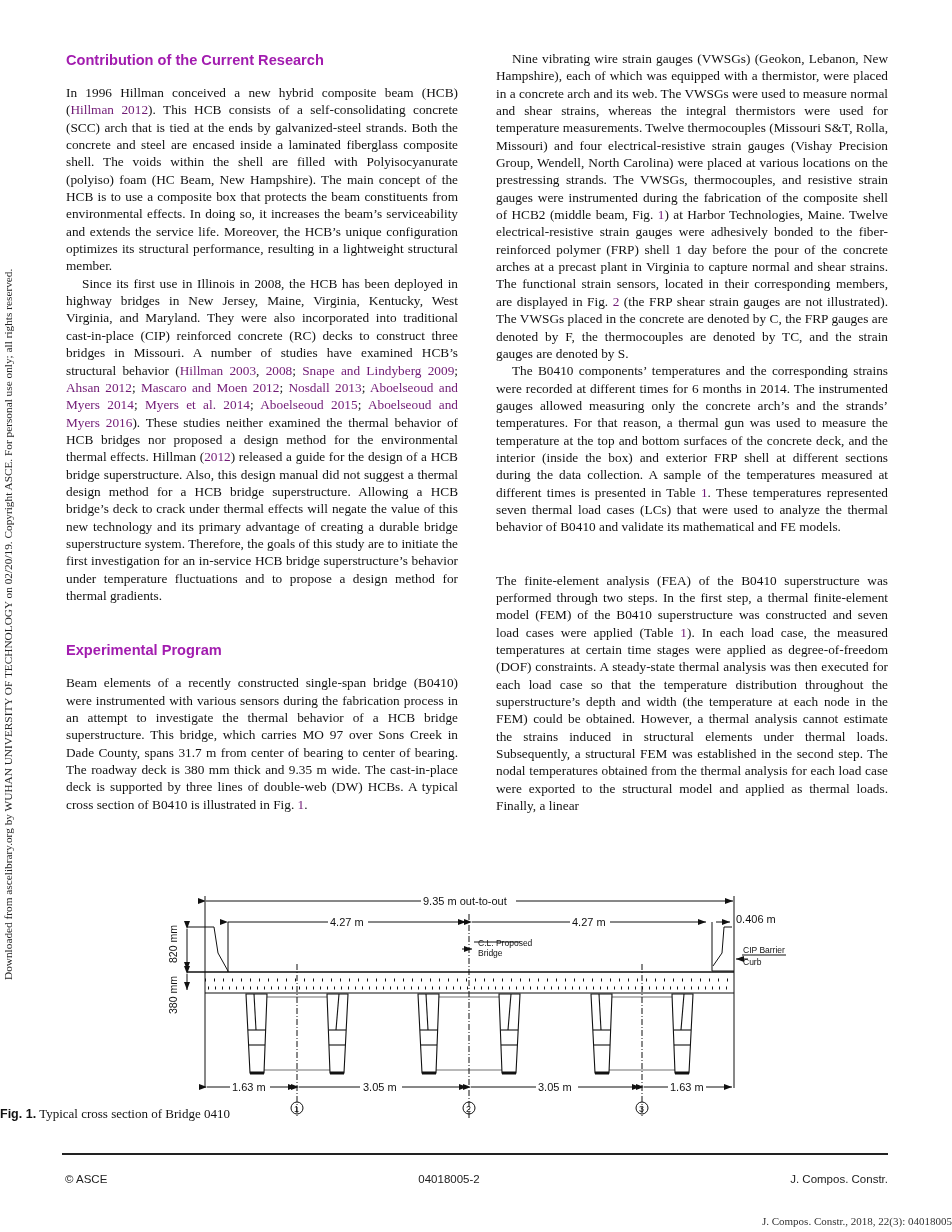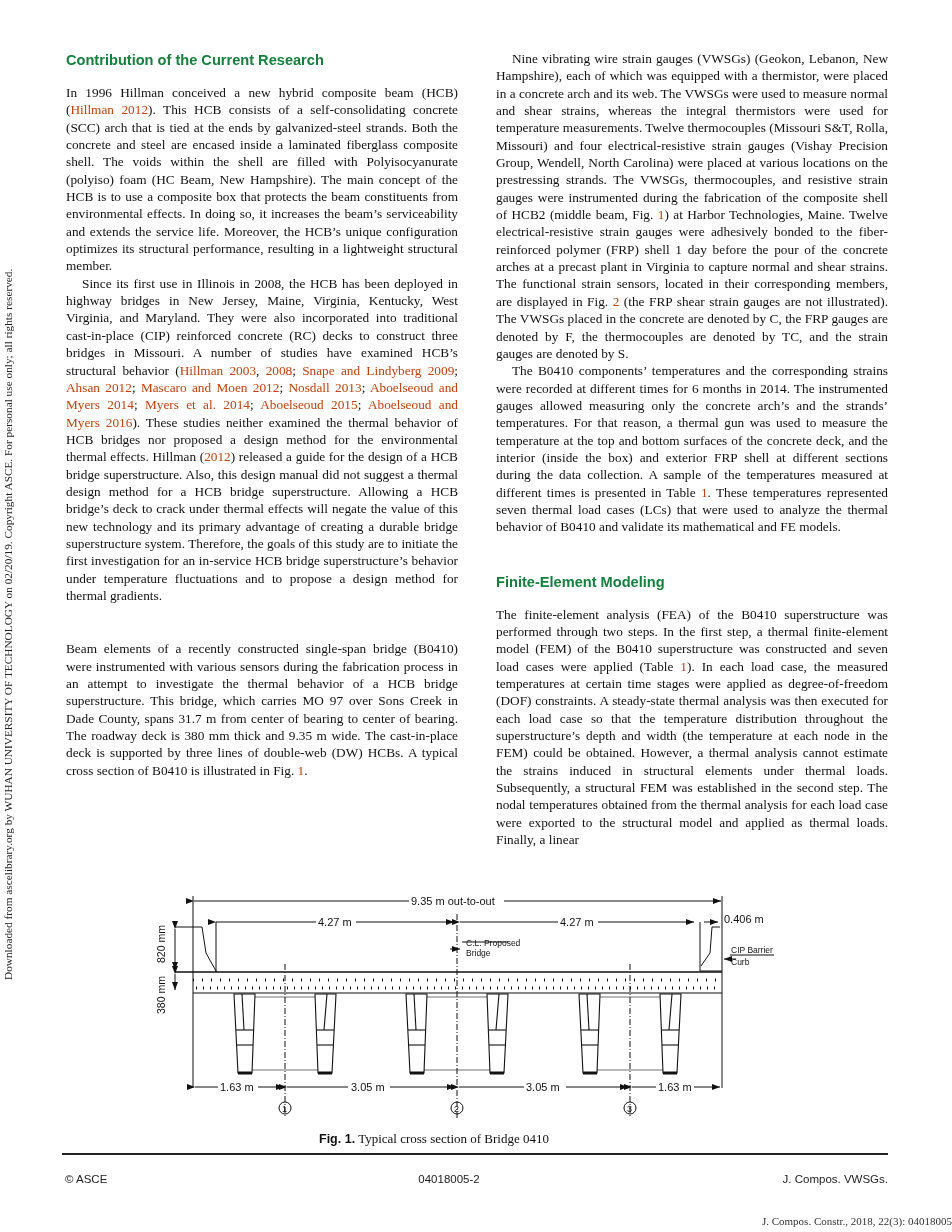--- a/index.html
+++ b/index.html
@@ -7,27 +7,27 @@
          font-family: "Liberation Serif", "DejaVu Serif", serif; color: #111; }
   .sidebar-note { position: absolute; left: 2px; top: 620px; width: 20px; height: 20px; }
   .sidebar-note span { position: absolute; left: 0; top: 0; white-space: nowrap;
          transform-origin: 0 0; transform: rotate(-90deg) translate(-360px, 0);
          font-size: 11.3px; font-family: "Liberation Serif", serif; color: #222; }
   .col { position: absolute; top: 50px; width: 392px; font-size: 13.3px; line-height: 17.35px;
          text-align: justify; }
   .col-left { left: 66px; }
   .col-right { left: 496px; }
   h2 { font-family: "Liberation Sans", "DejaVu Sans", sans-serif; font-weight: bold;
-       font-size: 14.6px; margin: 0 0 14px 0; line-height: 20px; color: #15803d; }
+       font-size: 14.6px; margin: 0 0 14px 0; line-height: 20px; color: #a21caf; }
   p { margin: 0; hyphens: manual; }
   p.indent { text-indent: 16px; }
   .gap-section { height: 36px; }
-  a.ref { color: #c2410c; text-decoration: none; }
-  .figure { position: absolute; left: 148px; top: 892px; width: 640px; height: 230px; }
-  .fig-caption { position: absolute; left: 0; width: 868px; top: 1131px; text-align: center;
+  a.ref { color: #701a75; text-decoration: none; }
+  .figure { position: absolute; left: 160px; top: 892px; width: 640px; height: 230px; }
+  .fig-caption { position: absolute; left: 0; width: 868px; top: 1106px; 
        font-size: 13px; }
   .fig-caption b { font-family: "Liberation Sans", sans-serif; font-weight: bold; font-size: 12.5px; }
   .footer-rule { position: absolute; left: 62px; width: 826px; top: 1153px; height: 0;
        border-top: 2px solid #222; }
   .footer { position: absolute; top: 1173px; font-family: "Liberation Sans", sans-serif;
        font-size: 11.5px; color: #222; text-align: right; }
   .footer-left { left: 65px; }
   .footer-center { left: 0; width: 898px; text-align: center; }
   .footer-right { right: 64px; }
   .citation { position: absolute; top: 1215px; left: 0; width: 952px; text-align: right;
@@ -39,28 +39,28 @@
 
 <div class="sidebar-note">
   <span>Downloaded from ascelibrary.org by WUHAN UNIVERSITY OF TECHNOLOGY on 02/20/19. Copyright ASCE. For personal use only; all rights reserved.</span>
 </div>
 
 <div class="col col-left">
   <h2>Contribution of the Current Research</h2>
   <p><span>In 1996 Hillman conceived a new hybrid composite beam (HCB) (</span><a class="ref">Hillman 2012</a><span>). This HCB consists of a self-consolidating con­crete (SCC) arch that is tied at the ends by galvanized-steel strands. Both the concrete and steel are encased inside a laminated fiberglass composite shell. The voids within the shell are filled with Polyisocyanurate (polyiso) foam (HC Beam, New Hampshire). The main concept of the HCB is to use a composite box that protects the beam constituents from environmental effects. In doing so, it increases the beam’s serviceability and extends the service life. Moreover, the HCB’s unique configuration optimizes its structural performance, resulting in a lightweight structural member.</span></p>
   <p class="indent"><span>Since its first use in Illinois in 2008, the HCB has been deployed in highway bridges in New Jersey, Maine, Virginia, Kentucky, West Virginia, and Maryland. They were also incorporated into traditional cast-in-place (CIP) reinforced concrete (RC) decks to construct three bridges in Missouri. A number of studies have ex­amined HCB’s structural behavior (</span><a class="ref">Hillman 2003</a>, <a class="ref">2008</a>; <a class="ref">Snape and Lindyberg 2009</a>; <a class="ref">Ahsan 2012</a>; <a class="ref">Mascaro and Moen 2012</a>; <a class="ref">Nosdall 2013</a>; <a class="ref">Aboelseoud and Myers 2014</a>; <a class="ref">Myers et al. 2014</a>; <a class="ref">Aboelseoud 2015</a>; <a class="ref">Aboelseoud and Myers 2016</a><span>). These studies neither exam­ined the thermal behavior of HCB bridges nor proposed a design method for the environmental thermal effects. Hillman (</span><a class="ref">2012</a><span>) released a guide for the design of a HCB bridge superstructure. Also, this design manual did not suggest a thermal design method for a HCB bridge superstructure. Allowing a HCB bridge’s deck to crack under thermal effects will negate the value of this new tech­nology and its primary advantage of creating a durable bridge superstructure system. Therefore, the goals of this study are to ini­tiate the first investigation for an in-service HCB bridge superstruc­ture’s behavior under temperature fluctuations and to propose a design method for thermal gradients.</span></p>
   <div class="gap-section"></div>
+  <h2>Experimental Program</h2>
   <p><span>Beam elements of a recently constructed single-span bridge (B0410) were instrumented with various sensors during the fabri­cation process in an attempt to investigate the thermal behavior of a HCB bridge superstructure. This bridge, which carries MO 97 over Sons Creek in Dade County, spans 31.7 m from center of bearing to center of bearing. The roadway deck is 380 mm thick and 9.35 m wide. The cast-in-place deck is supported by three lines of double-web (DW) HCBs. A typical cross section of B0410 is illustrated in Fig. </span><a class="ref">1</a><span>.</span></p>
 </div>
 
 <div class="col col-right">
   <p class="indent"><span>Nine vibrating wire strain gauges (VWSGs) (Geokon, Lebanon, New Hampshire), each of which was equipped with a thermistor, were placed in a concrete arch and its web. The VWSGs were used to measure normal and shear strains, whereas the integral thermis­tors were used for temperature measurements. Twelve thermocou­ples (Missouri S&amp;T, Rolla, Missouri) and four electrical-resistive strain gauges (Vishay Precision Group, Wendell, North Carolina) were placed at various locations on the prestressing strands. The VWSGs, thermocouples, and resistive strain gauges were instru­mented during the fabrication of the composite shell of HCB2 (middle beam, Fig. </span><a class="ref">1</a><span>) at Harbor Technologies, Maine. Twelve electrical-resistive strain gauges were adhesively bonded to the fiber-reinforced polymer (FRP) shell 1 day before the pour of the concrete arches at a precast plant in Virginia to capture normal and shear strains. The functional strain sensors, located in their corre­sponding members, are displayed in Fig. </span><a class="ref">2</a><span> (the FRP shear strain gauges are not illustrated). The VWSGs placed in the concrete are denoted by C, the FRP gauges are denoted by F, the thermo­couples are denoted by TC, and the strain gauges are denoted by S.</span></p>
   <p class="indent"><span>The B0410 components’ temperatures and the corresponding strains were recorded at different times for 6 months in 2014. The instrumented gauges allowed measuring only the concrete arch’s and the strands’ temperatures. For that reason, a thermal gun was used to measure the temperature at the top and bottom surfaces of the concrete deck, and the interior (inside the box) and exterior FRP shell at different sections during the data collection. A sample of the temperatures measured at different times is presented in Table </span><a class="ref">1</a><span>. These temperatures represented seven thermal load cases (LCs) that were used to analyze the thermal behavior of B0410 and validate its mathematical and FE models.</span></p>
   <div class="gap-section"></div>
-  <h2>Finite-Element Modeling</h2>
   <p><span>The finite-element analysis (FEA) of the B0410 superstructure was performed through two steps. In the first step, a thermal finite-element model (FEM) of the B0410 superstructure was constructed and seven load cases were applied (Table </span><a class="ref">1</a><span>). In each load case, the measured temperatures at certain time stages were applied as degree-of-freedom (DOF) constraints. A steady-state thermal analy­sis was then executed for each load case so that the temperature distribution throughout the superstructure’s depth and width (the temperature at each node in the FEM) could be obtained. However, a thermal analysis cannot estimate the strains induced in structural elements under thermal loads. Subsequently, a structural FEM was established in the second step. The nodal temperatures obtained from the thermal analysis for each load case were exported to the structural model and applied as thermal loads. Finally, a linear</span></p>
 </div>
 
 <div class="figure">
   <svg width="640" height="230" viewBox="160 892 640 230" xmlns="http://www.w3.org/2000/svg">
     <defs>
       <marker id="arr" markerWidth="8" markerHeight="6" refX="8" refY="3" orient="auto">
         <path d="M0,0 L8,3 L0,6 z" fill="#111"></path>
       </marker>
     </defs>
@@ -189,14 +189,14 @@
   </svg>
 </div>
 
 <div class="fig-caption">
   <b>Fig. 1.</b><span> Typical cross section of Bridge 0410</span>
 </div>
 
 <div class="footer-rule"></div>
 <div class="footer footer-left">© ASCE</div>
 <div class="footer footer-center">04018005-2</div>
-<div class="footer footer-right">J. Compos. VWSGs.</div>
+<div class="footer footer-right">J. Compos. Constr.</div>
 <div class="citation">J. Compos. Constr., 2018, 22(3): 04018005</div>
 
 </body></html>

